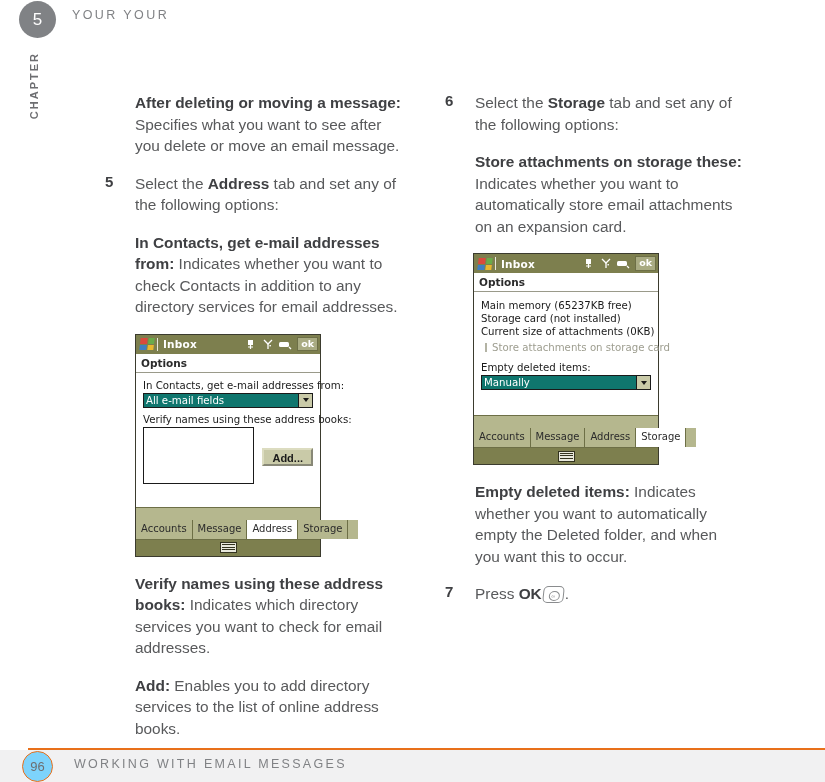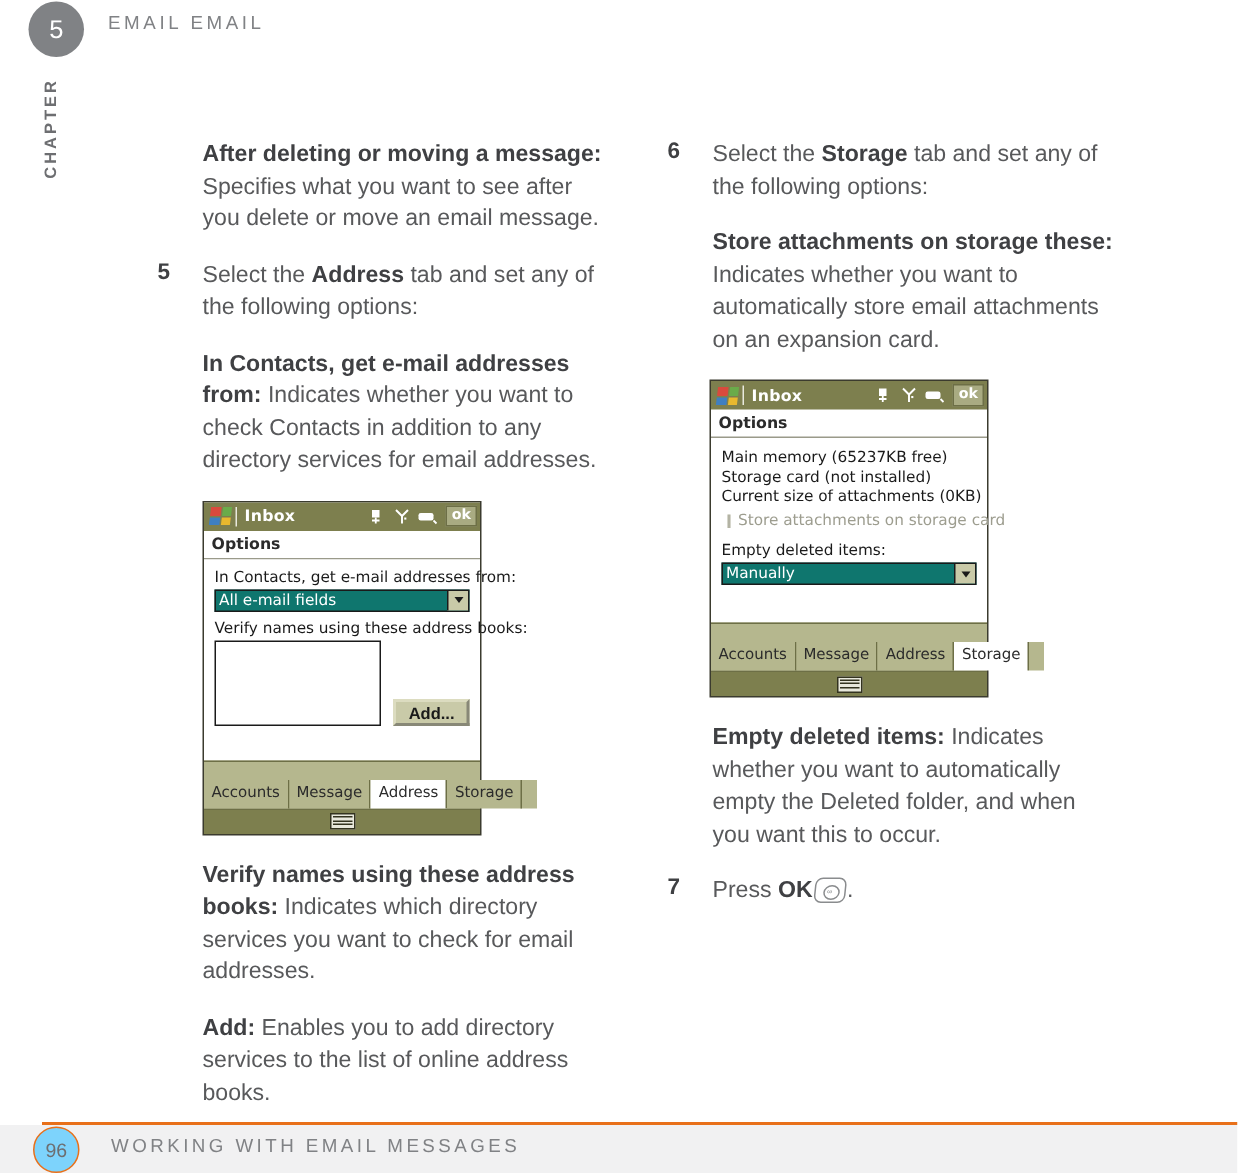--- a/index.html
+++ b/index.html
@@ -126,21 +126,21 @@
   .combo .arrowbox:after {
     content: ""; width: 0; height: 0;
     border-left: 3.5px solid transparent; border-right: 3.5px solid transparent;
     border-top: 4px solid #1a1a1a;
   }
 
   .listbox {
     border: 1px solid #1a1a1a; background: #ffffff;
     height: 57px; width: 148px;
   }
-  .listrow { display: flex; align-items: flex-end; gap: 8px; }
+  .listrow { display: flex; align-items: center; gap: 8px; }
   .addbtn {
     background: #c9caa8; border: 2px outset #dcdcc0;
     font-size: 11px; font-weight: bold; color: #1a1a1a;
     padding: 2px 8px; height: 18px; line-height: 13px;
     margin-top: 3px;
   }
 
   .memline { font-size: 10.2px; color: #1a1a1a; line-height: 13px; white-space: nowrap; }
   .chkrow { display: flex; align-items: center; gap: 5px; margin: 4px 0 9px 4px; }
   .chkbox {
@@ -210,21 +210,21 @@
 
   .shot-wrap { margin: 4px 0 16px 30px; }
 </style>
 </head>
 <body>
 
 <div class="chapter-badge">
   <span>5</span>
 </div>
 <div class="chapter-word">CHAPTER</div>
-<div class="running-head">EMAIL EMAIL</div>
+<div class="running-head">YOUR YOUR</div>
 
 <div class="col col-left">
 
   <div class="para indent">
     <div class="body">
       <b>After deleting or moving a message:</b><span> Specifies what you want to see after you delete or move an email message.</span>
     </div>
   </div>
 
   <div class="para step">

